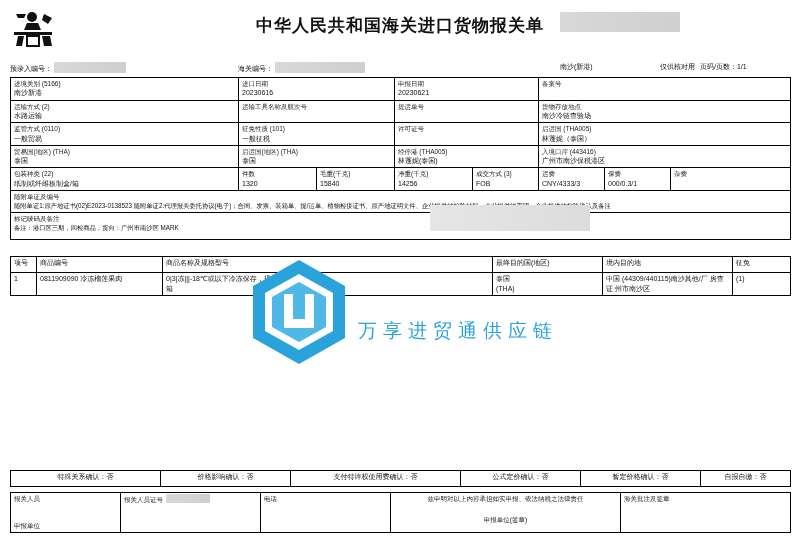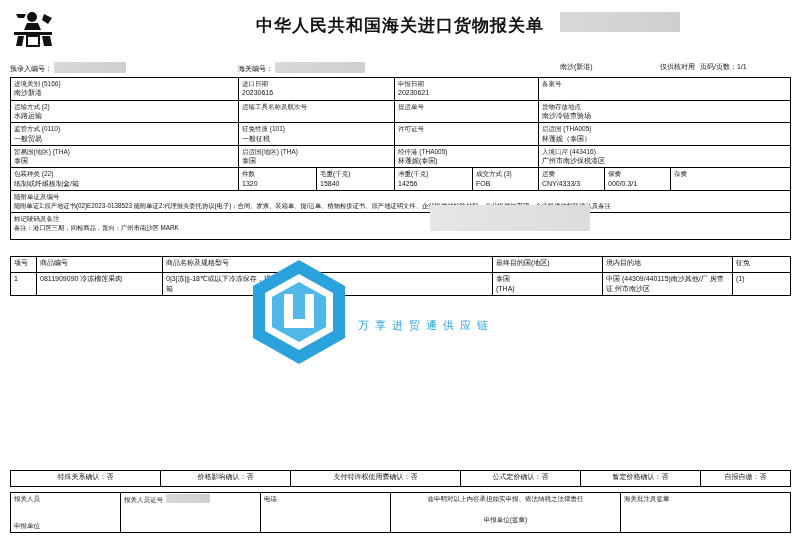--- a/index.html
+++ b/index.html
@@ -74,21 +74,21 @@
     pointer-events:none;
   }
   .wm-hex{position:absolute;left:0;top:0;width:98px;height:108px;}
   .wm-text{
     position:absolute;left:104px;top:14px;
     font-size:34px;font-weight:bold;color:#2aa3dc;letter-spacing:2px;
     font-family:"Liberation Sans",sans-serif;
   }
   .wm-sub{
     position:absolute;left:108px;top:60px;
-    font-size:11px;color:#2aa3dc;letter-spacing:6px;
+    font-size:19px;color:#2aa3dc;letter-spacing:6px;
   }
   .wm-blur{
     position:absolute;left:430px;top:205px;width:160px;height:26px;
     background:linear-gradient(90deg,#e6e6e6,#dcdcdc);
   }
 </style>
 </head>
 <body>
 
 <div class="page">

